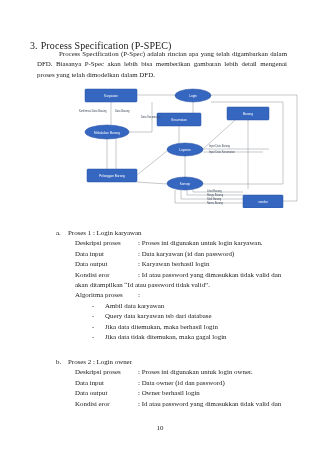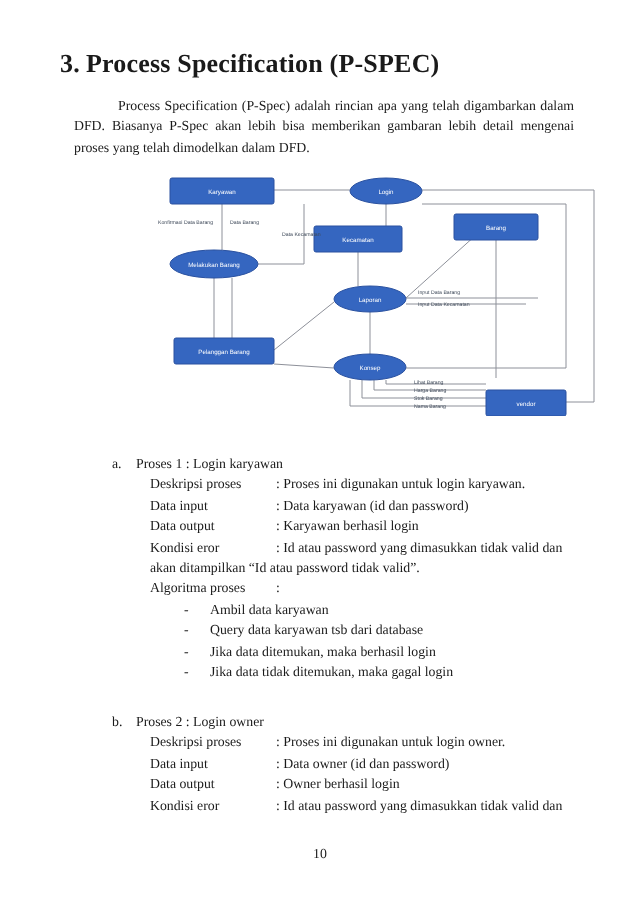--- a/index.html
+++ b/index.html
@@ -5,22 +5,22 @@
   html,body{margin:0;padding:0;background:#ffffff;}
   body{
     width:320px;height:452px;position:relative;overflow:hidden;
     font-family:"Liberation Serif","DejaVu Serif",serif;
     color:#1a1a1a;
   }
   .page{position:absolute;inset:0;background:#fff;}
 
   
   .sec-head{
-    position:absolute;left:30px;top:24px;width:262px;
-    font-size:13px;font-weight:bold;letter-spacing:.1px;
+    position:absolute;left:30px;top:40px;width:262px;
+    font-size:10px;font-weight:normal;letter-spacing:.1px;
     white-space:nowrap;
   }
   .sec-num{display:inline-block;margin-right:3px;}
 
   
   .intro{
     position:absolute;left:37px;top:49px;width:250px;
     font-size:6.9px;line-height:10.3px;text-align:justify;
     text-indent:22px;
   }

